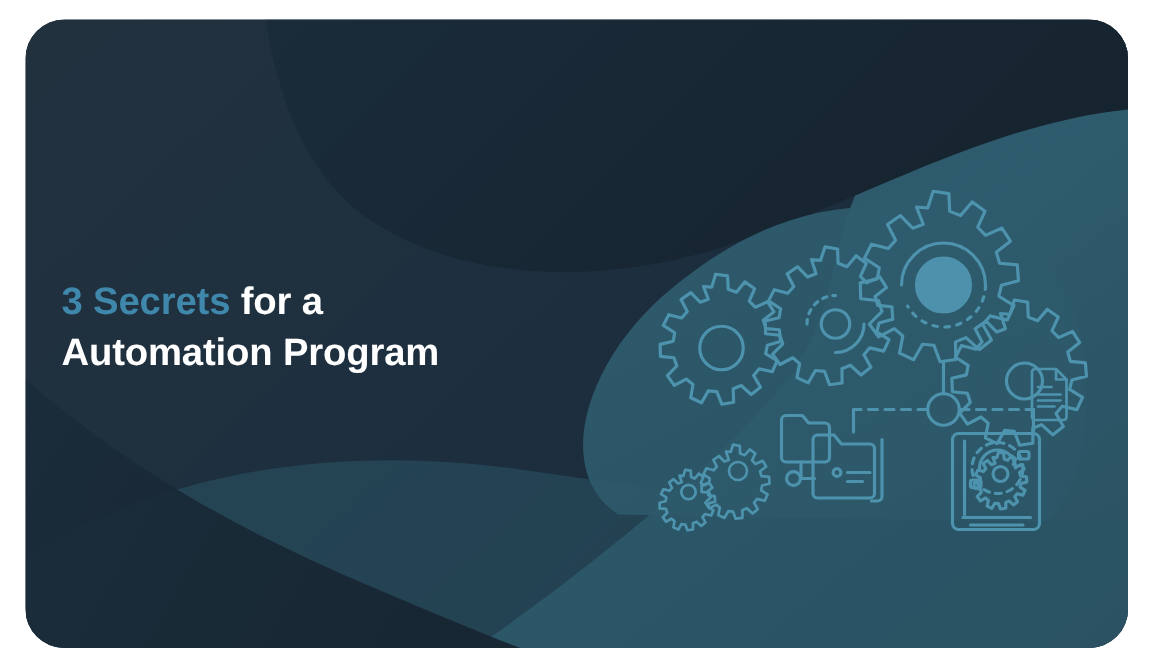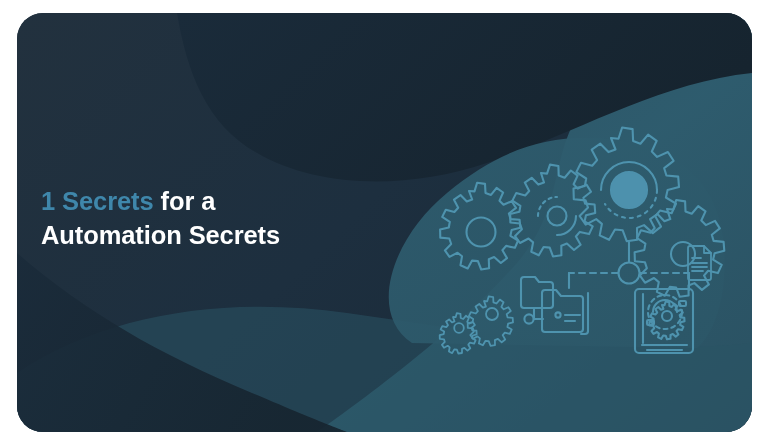--- a/index.html
+++ b/index.html
@@ -230,17 +230,17 @@
         <circle cx="650" cy="303" r="5"></circle>
         <rect x="662" y="288" width="7" height="5" rx="1.2"></rect>
         <rect x="630" y="307" width="7" height="5" rx="1.2"></rect>
         <line x1="625" y1="332" x2="670" y2="332"></line>
         <line x1="630" y1="337" x2="665" y2="337"></line>
       </g>
     </g>
   </svg>
 
   <h1 id="headline">
-    <span class="ln"><span class="accent">1 Secrets</span><span> for a</span></span>
-    <span class="ln">Automation Secrets</span>
+    <span class="ln"><span class="accent">3 Secrets</span><span> for a</span></span>
+    <span class="ln">Automation Program</span>
   </h1>
 
 </div>
 
 </body></html>

